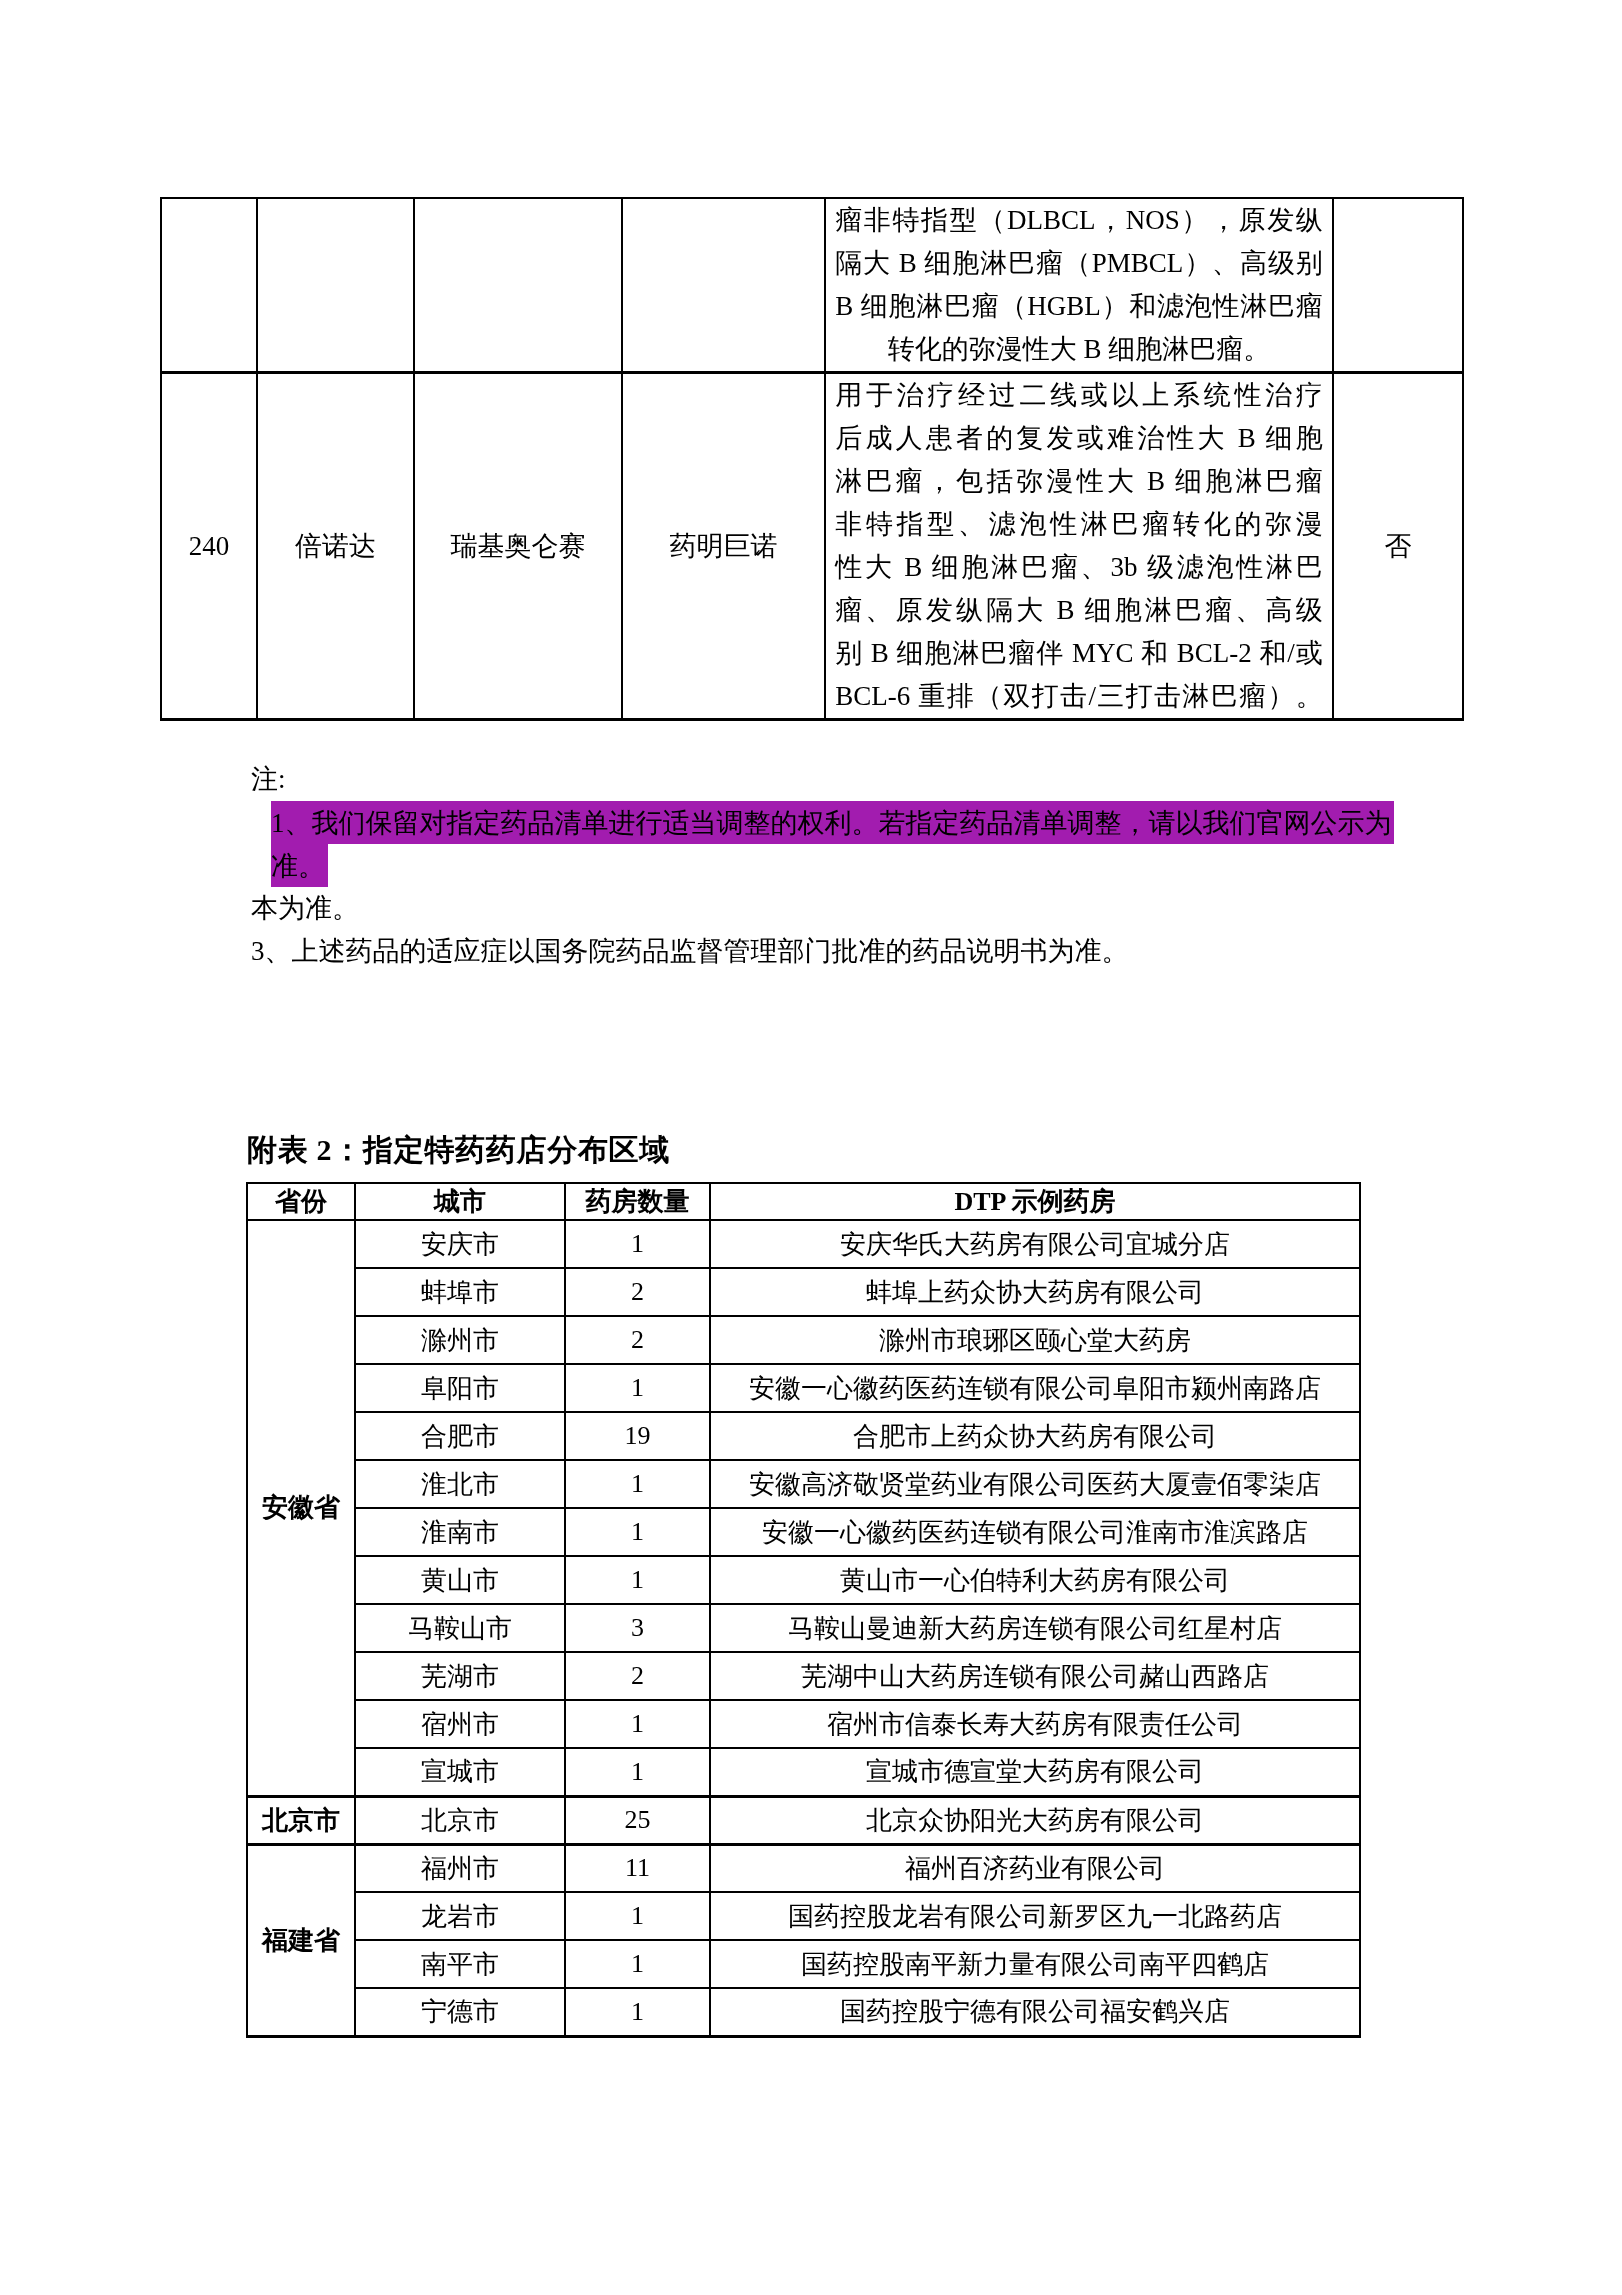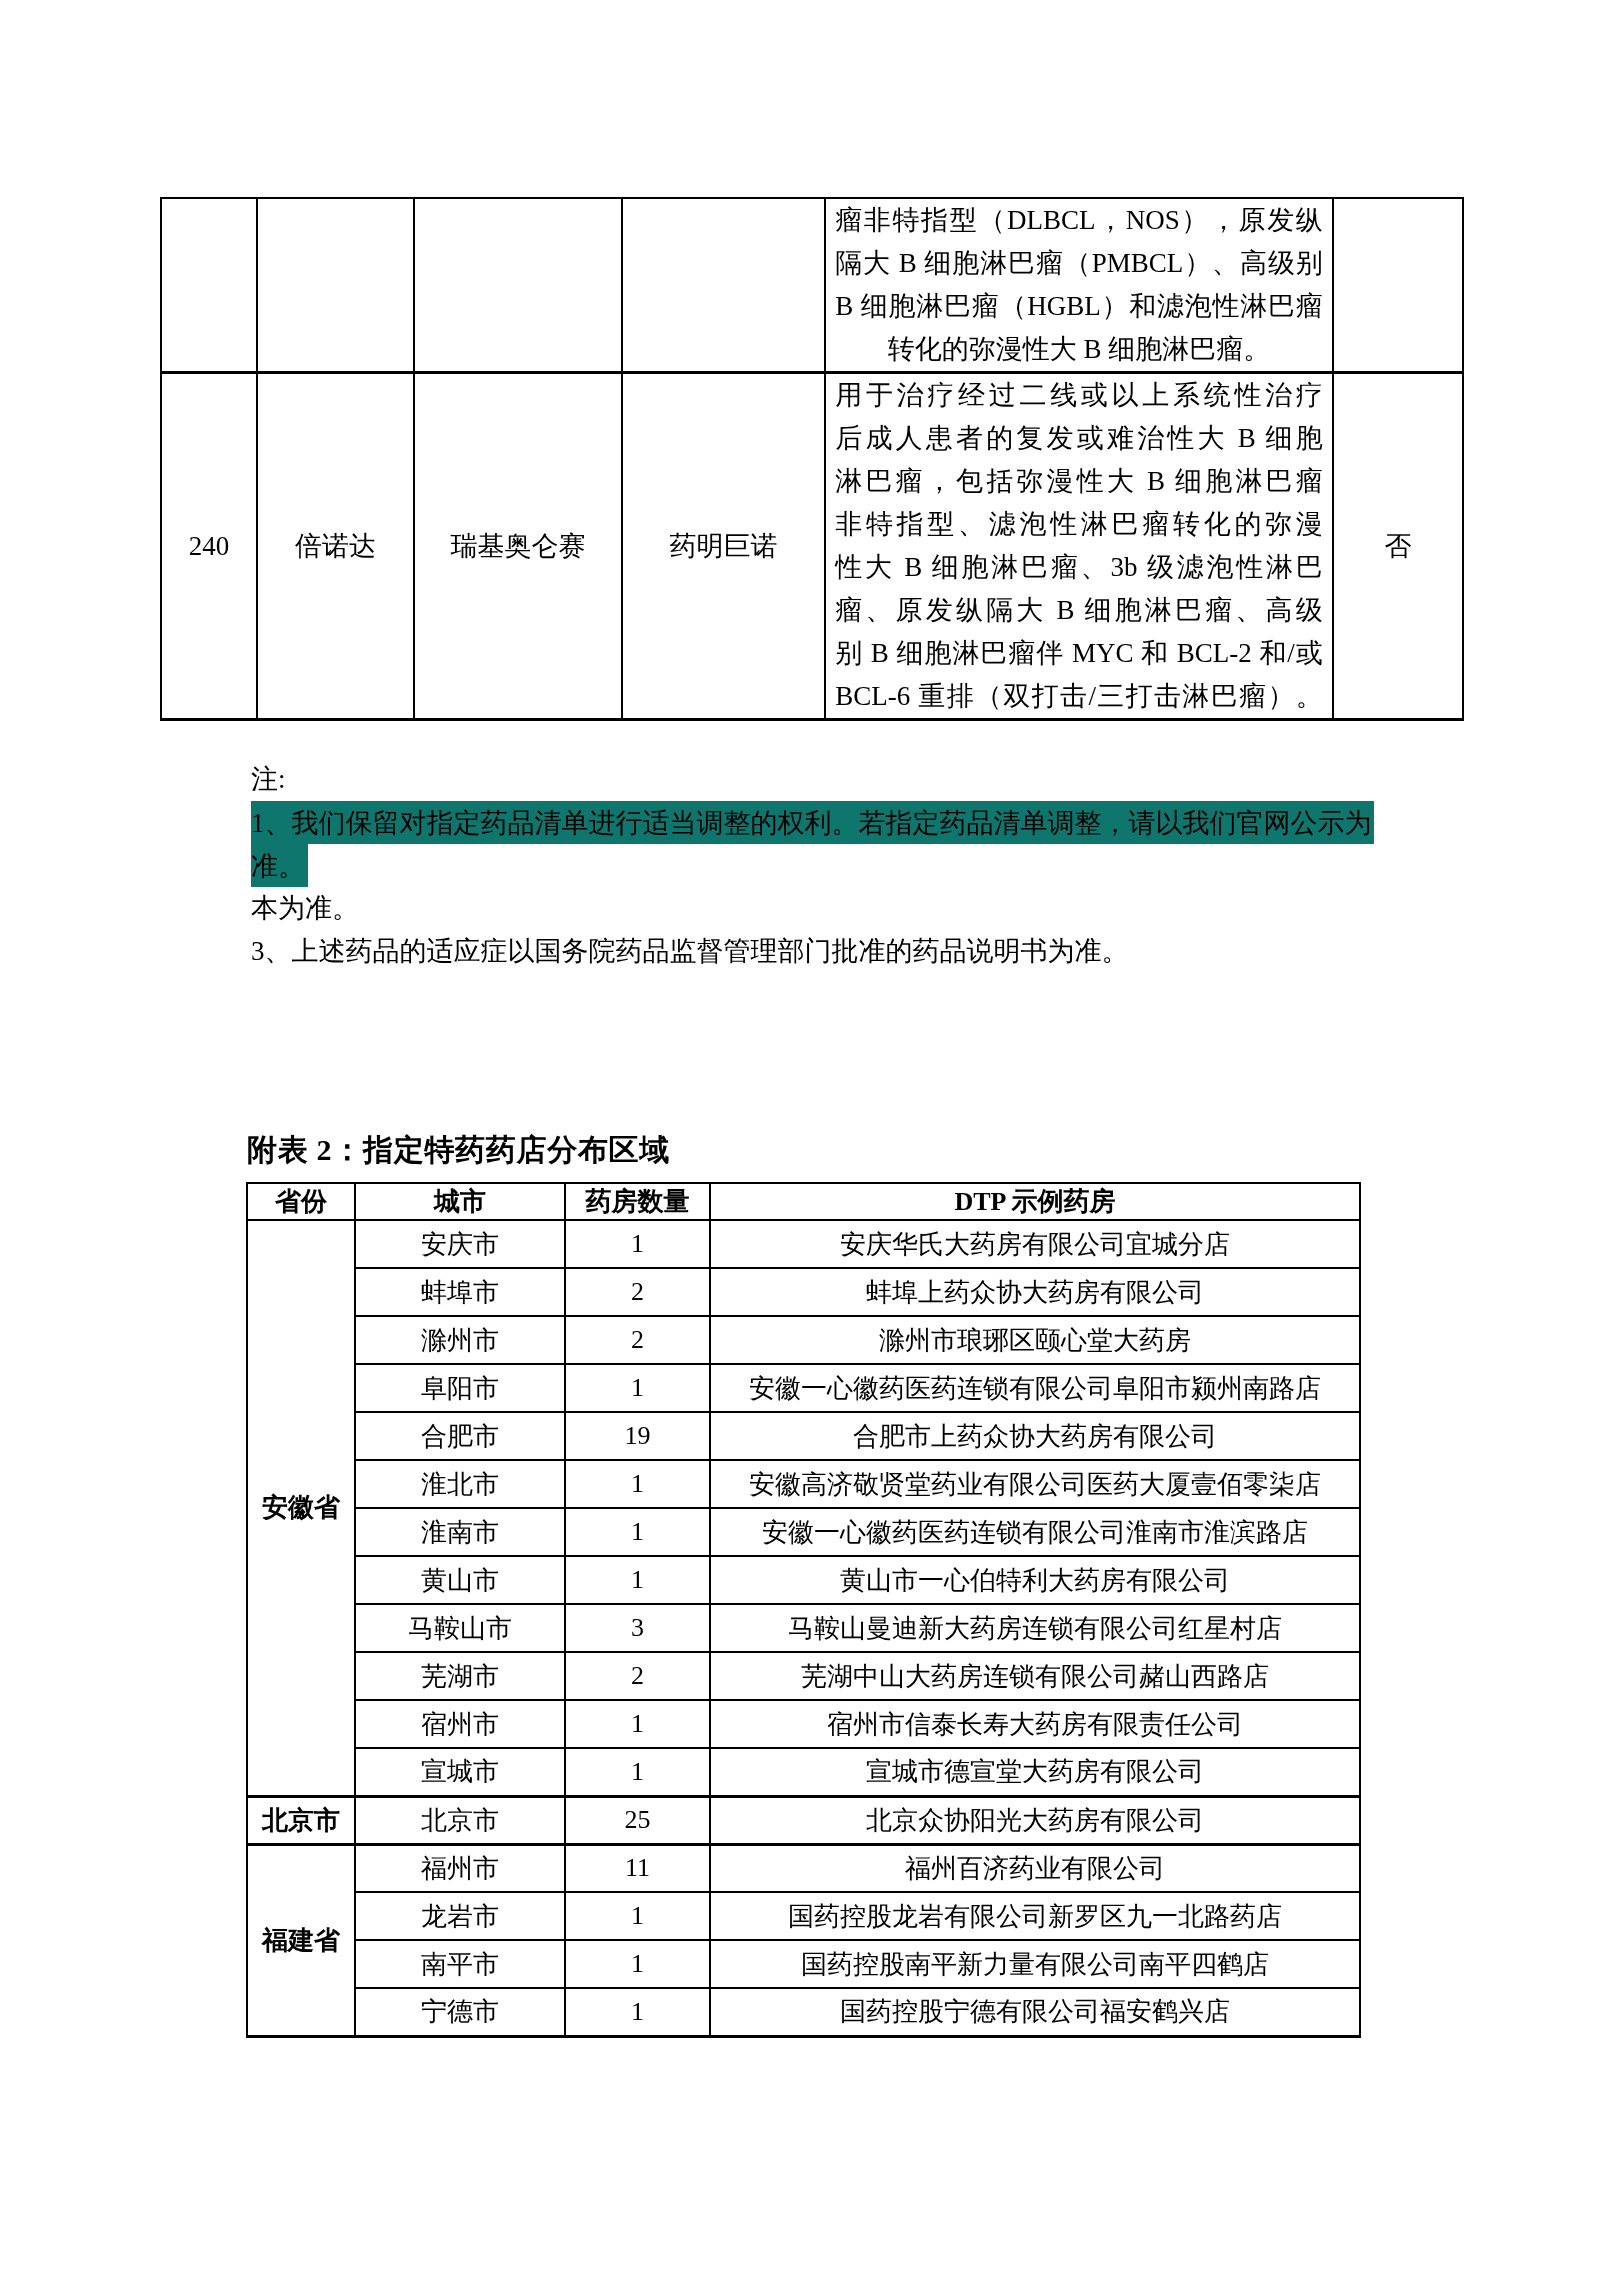--- a/index.html
+++ b/index.html
@@ -27,21 +27,21 @@
   .tline {
     line-height:43px; font-size:27px;
     text-align:justify; text-align-last:justify;
   }
   .tline.last-center  { text-align-last:center; }
   .tline.last-justify { text-align-last:justify; }
 
   
   .notes { position:absolute; left:251px; top:758px; width:1152px; font-size:27px; }
   .note-line { height:43px; line-height:43px; white-space:nowrap; }
-  .hl-span { background:#0f766e; padding:6.5px 2.6px 6.5px 0; }
+  .hl-span { background:#a21caf; padding:6.5px 2.6px 6.5px 0;margin-left:20px; }
 
   
   .t2-title {
     position:absolute; left:247px; top:1133px; font-size:30px;
     font-weight:700; letter-spacing:0.7px; line-height:34px;
   }
   #table2 {
     position:absolute; left:246px; top:1182px; width:1114px;
     border-collapse:collapse; table-layout:fixed; border:2.6px solid #000;
   }

